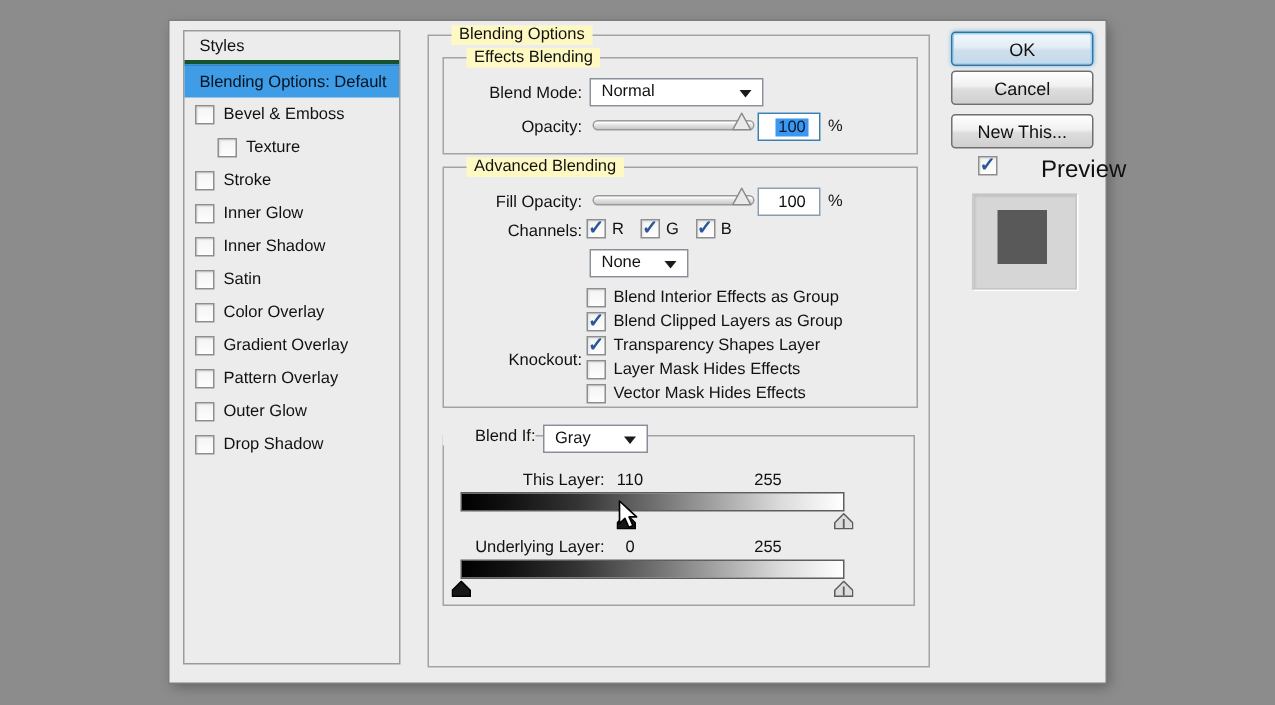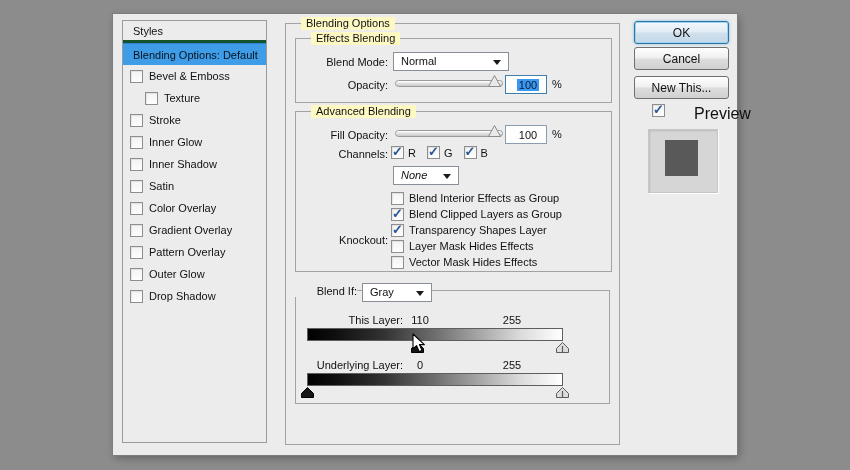--- a/index.html
+++ b/index.html
@@ -213,21 +213,21 @@
         <span class="cb on"></span>
         <span class="lbl">G</span>
       </span>
       <span class="chan">
         <span class="cb on"></span>
         <span class="lbl">B</span>
       </span>
     </div>
 
   <div class="abs rlbl" style="left:182px; top:172px; width:93px;margin-top:48px;">Knockout:</div>
-  <div class="dd" style="left:280px; top:152px; width:66px;font-style:italic;">
+  <div class="dd" style="left:280px; top:152px; width:66px;">
     <span>None</span>
     <span class="arr"></span>
   </div>
 
   <div class="abs" style="left:278px; top:176px;">
       <div class="optrow">
         <span class="cb"></span>
         <span class="lbl">Blend Interior Effects as Group</span>
       </div>
       <div class="optrow">

